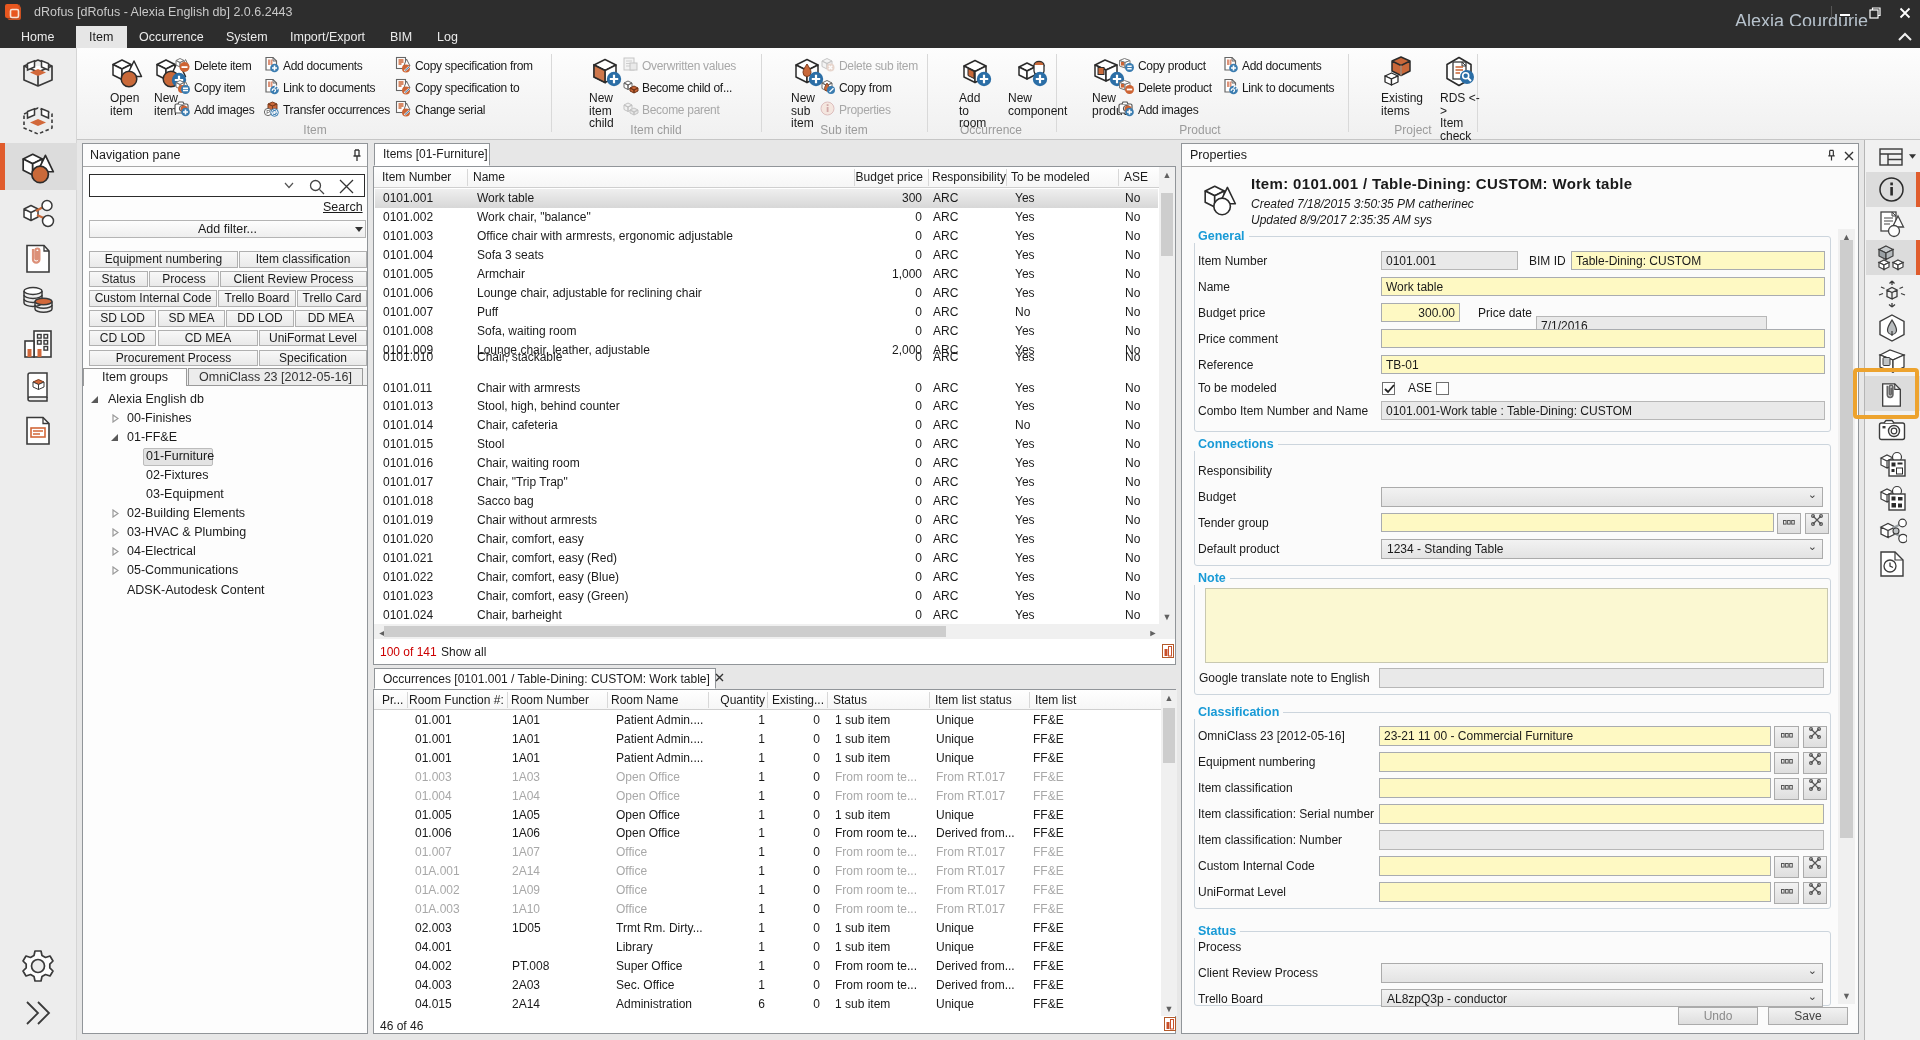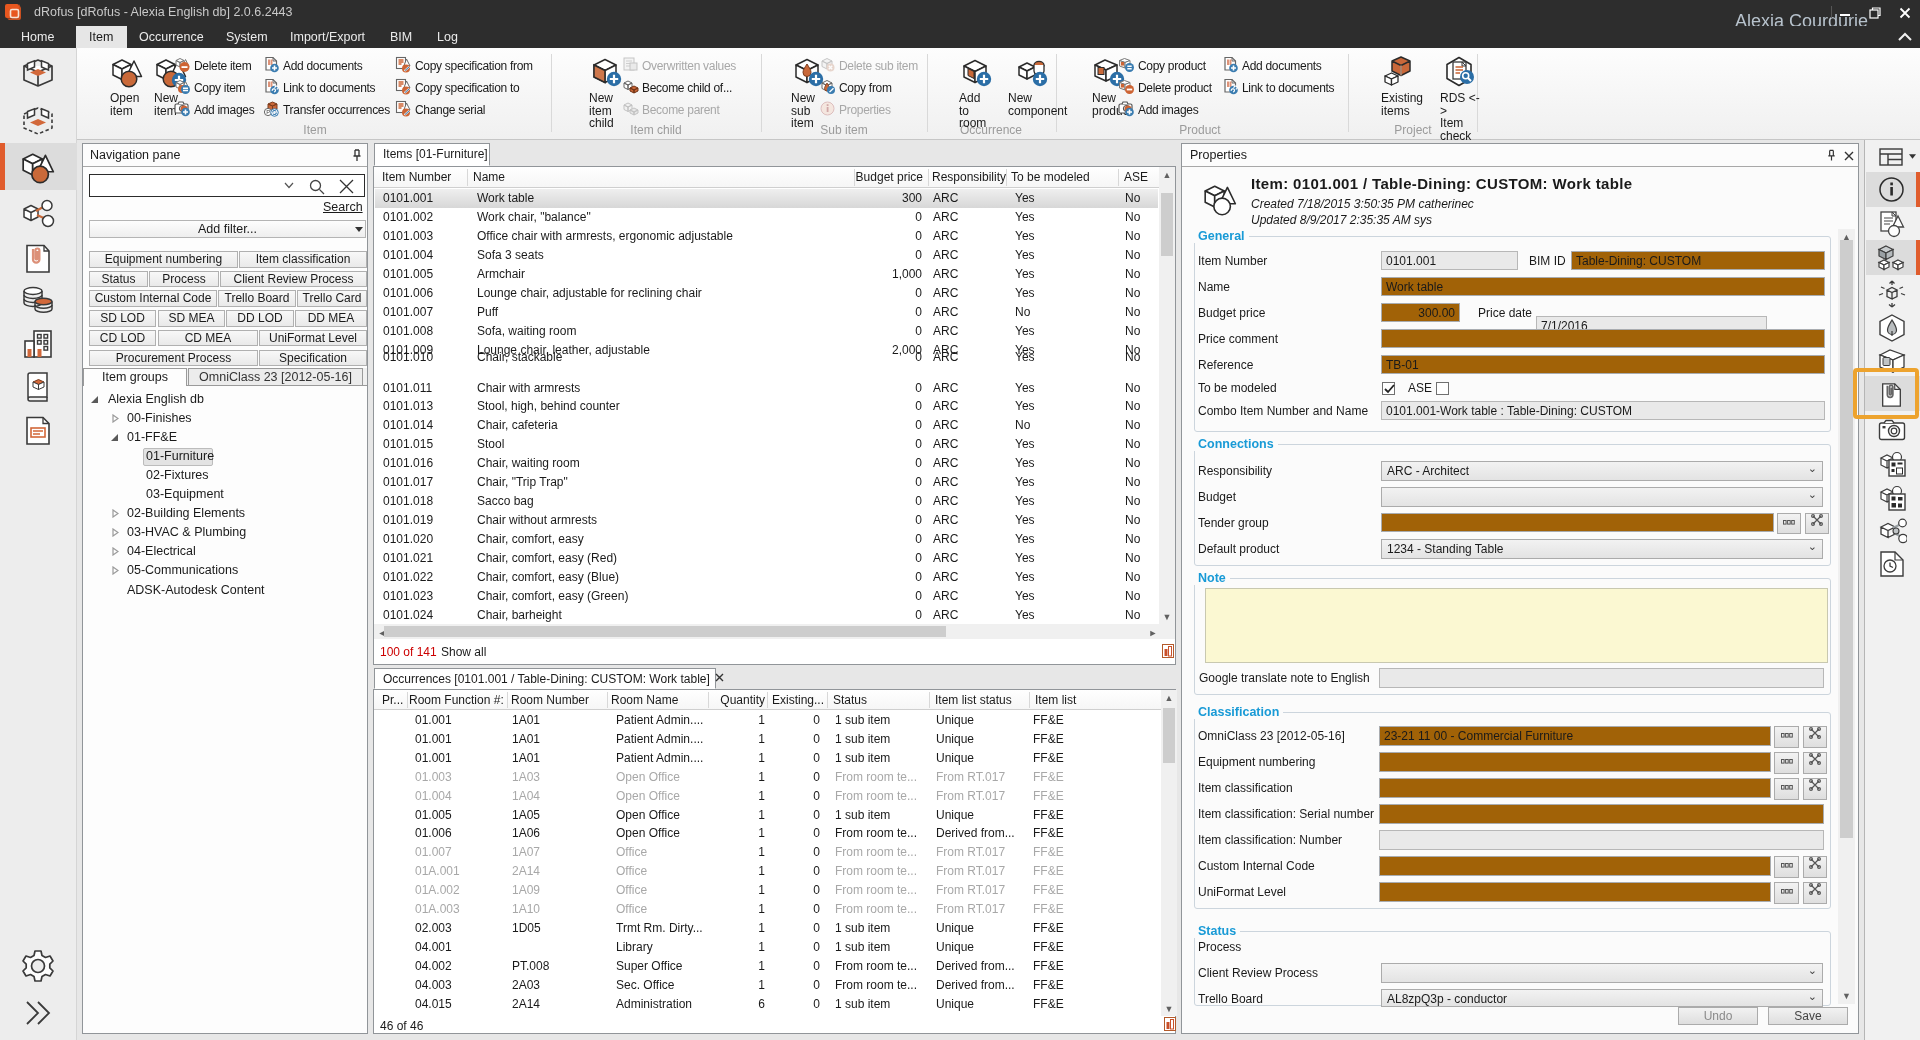--- a/index.html
+++ b/index.html
@@ -31,21 +31,21 @@
 .grayrow { color:#a8a8a8; }
 .sel { background:linear-gradient(#efefef,#d7d7d7); }
 
 .sbtrack { position:absolute; background:#f0f0f0; }
 .sbthumb { position:absolute; background:#cdcdcd; }
 .sbarr { position:absolute; color:#606060; font-size:9px; line-height:10px; text-align:center; }
 
 .fieldset { position:absolute; border:1px solid #ccd5dd; border-radius:3px; }
 .seclabel { position:absolute; color:#189ad6; font-weight:bold; font-size:12.5px; background:#fbfbfb; padding:0 4px; }
 .plabel { position:absolute; font-size:12px; color:#1a1a1a; line-height:20px; white-space:nowrap; }
-.pinput { position:absolute; background:#a16207; border:1px solid #a9acb0; font-size:12px; line-height:18px; padding:0 4px; white-space:nowrap; overflow:hidden; }
+.pinput { position:absolute; background:#fef9c3; border:1px solid #a9acb0; font-size:12px; line-height:18px; padding:0 4px; white-space:nowrap; overflow:hidden; }
 .pro { background:#e9e9e9; border-color:#b7b7b7; }
 .pcombo { position:absolute; background:linear-gradient(#f2f2f2,#e3e3e3); border:1px solid #ababab; font-size:12px; line-height:18px; padding:0 5px; white-space:nowrap; }
 .pcombo:after { content:"\2304"; position:absolute; right:5px; top:-3px; font-size:11px; color:#444; }
 .pbtn { position:absolute; background:linear-gradient(#f2f2f2,#dedede); border:1px solid #ababab; text-align:center; }
 .fbtn { position:absolute; height:16.5px; background:linear-gradient(#f8f8f8,#e9e9e9); border:1px solid #b0b0b0; font-size:12px; text-align:center; line-height:14.5px; white-space:nowrap; overflow:hidden; }
 .treelbl { position:absolute; font-size:12.5px; line-height:15px; white-space:nowrap; }
 </style>
 </head>
 <body>
 <div id="titlebar">
@@ -972,21 +972,20 @@
       <path d="M1 5 L4 8 L10 1"></path>
     </svg>
   <span class="plabel" style="left:226px;top:234px">ASE</span>
   <div class="abs" style="left:254px;top:238px;width:13px;height:13px;background:#fff;border:1px solid #707070"></div>
   <span class="plabel" style="left:16px;top:257px">Combo Item Number and Name</span>
   <div class="pinput pro" style="left:199px;top:257px;width:444px;height:19px">0101.001-Work table : Table-Dining: CUSTOM</div>
 
   <div class="fieldset" style="left:12px;top:300px;width:637px;height:122px"></div>
   <span class="seclabel" style="left:12px;top:293px">Connections</span>
   <span class="plabel" style="left:16px;top:317px">Responsibility</span>
-  <div class="pcombo" style="left:199px;top:317px;width:442px;height:20px">ARC - Architect</div>
   <span class="plabel" style="left:16px;top:343px">Budget</span>
   <div class="pcombo" style="left:199px;top:343px;width:442px;height:20px"></div>
   <span class="plabel" style="left:16px;top:369px">Tender group</span>
   <div class="pinput" style="left:199px;top:369px;width:393px;height:19px"></div>
   <div class="pbtn" style="left:595px;top:369px;width:24px;height:21px"><svg width="12" height="5" viewBox="0 0 12 5">
         <g fill="none" stroke="#555">
           <rect x="0.5" y="0.5" width="2.6" height="3.6"></rect>
           <rect x="4.6" y="0.5" width="2.6" height="3.6"></rect>
           <rect x="8.7" y="0.5" width="2.6" height="3.6"></rect>
         </g>

